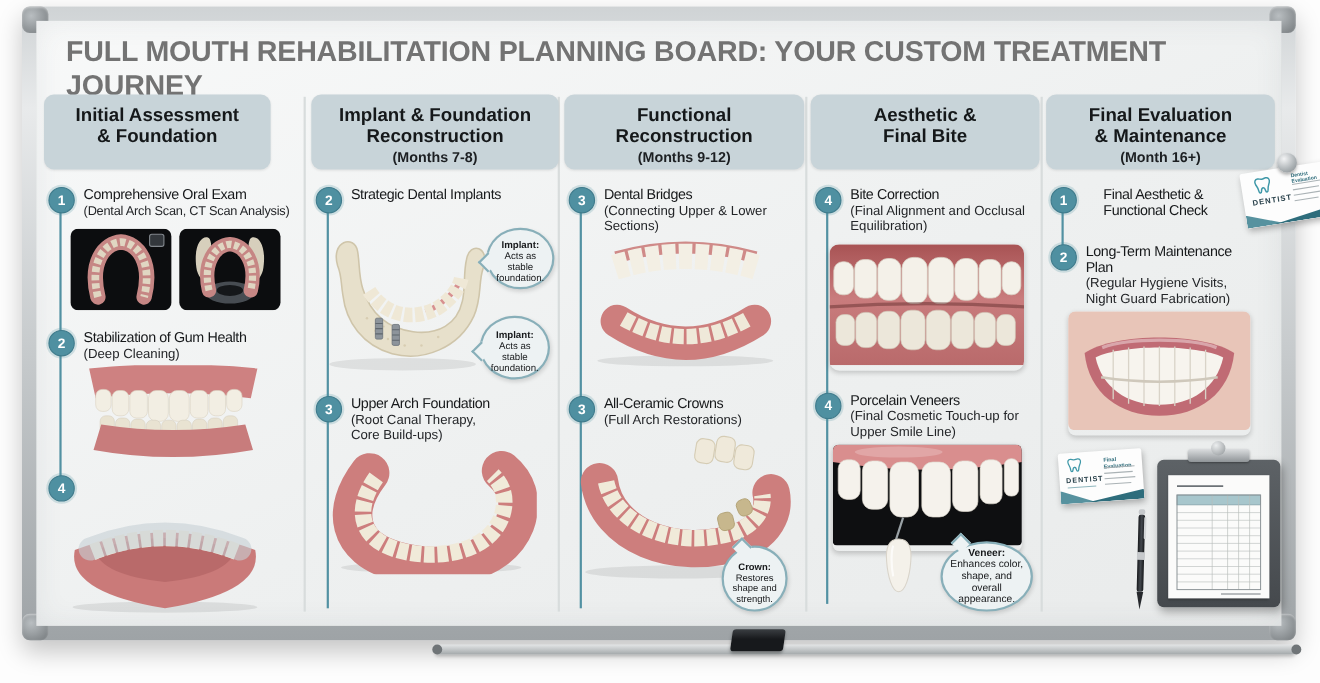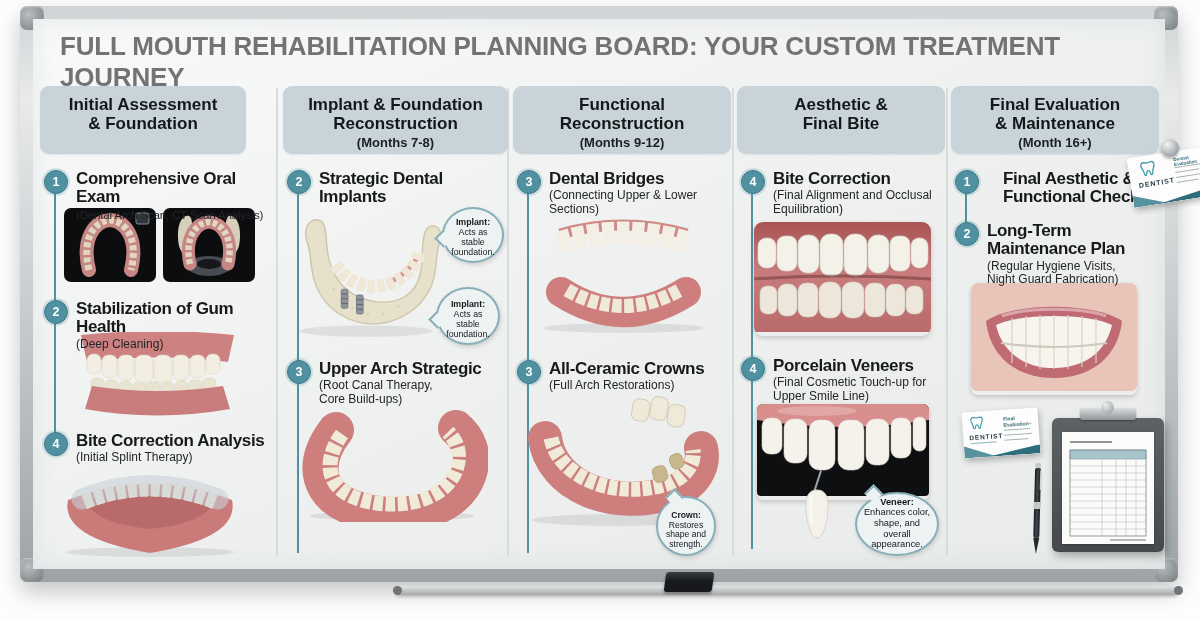--- a/index.html
+++ b/index.html
@@ -22,21 +22,21 @@
          text-align:center;padding-top:9px;box-sizing:border-box;box-shadow:0 1px 2px rgba(0,0,0,.07);}
   .ph-l{font-size:17px;font-weight:800;line-height:1.12;color:#15181a;}
   .ph-m{font-size:13px;font-weight:600;margin-top:2px;color:#1c1f22;}
   
   .tline{position:absolute;width:2px;background:#5291a2;z-index:1;}
   .step{position:absolute;display:flex;gap:8px;align-items:flex-start;z-index:3;}
   .badge{flex:0 0 auto;width:22px;height:22px;border-radius:50%;background:#4f90a1;border:1px solid #3f7b8c;
          color:#fff;font-size:12.5px;font-weight:700;display:flex;align-items:center;justify-content:center;
          box-shadow:0 0 0 2px rgba(79,144,161,.22);}
   .stx{min-width:0;}
-  .stt{font-size:17px;font-weight:700;letter-spacing:-.35px;line-height:1.08;color:#17191b;}
+  .stt{font-size:13px;font-weight:400;letter-spacing:-.35px;line-height:1.08;color:#17191b;}
   .sts{font-size:12px;font-weight:500;line-height:1.13;margin-top:1px;color:#232528;}
   .ill{position:absolute;z-index:2;}
   
   .bubble{position:absolute;z-index:4;background:#edf2f3;border:2px solid #88afb9;border-radius:50%;
           display:flex;flex-direction:column;justify-content:flex-end;text-align:center;
           padding:4px;box-sizing:border-box;box-shadow:1px 2px 4px rgba(0,0,0,.15);}
   .bubble .bl{font-weight:800;}
   .bubble .bt{font-weight:500;}
   .tail{position:absolute;width:11px;height:11px;background:#edf2f3;z-index:-1;
         border-left:2px solid #88afb9;border-bottom:2px solid #88afb9;}
@@ -128,24 +128,20 @@
   </div>
   <div class="step" style="left:44px;top:300px;width:228px;">
     <span class="badge">2</span>
     <div class="stx">
       <div class="stt">Stabilization of Gum Health</div>
       <div class="sts">(Deep Cleaning)</div>
     </div>
   </div>
   <div class="step" style="left:44px;top:432px;width:228px;">
     <span class="badge">4</span>
-    <div class="stx">
-      <div class="stt">Bite Correction Analysis</div>
-      <div class="sts">(Initial Splint Therapy)</div>
-    </div>
   </div>
 
   <div class="ill" style="left:64px;top:208px;">
     <svg width="92" height="74" viewBox="0 0 92 74">
       <rect width="92" height="74" rx="7" fill="#0c0d0f"></rect>
       <path d="M25 62 C17 30 31 13 46 12 C61 13 75 30 67 62" fill="none" stroke="#c68684" stroke-width="14" stroke-linecap="round"></path>
       <path d="M25 62 C17 30 31 13 46 12 C61 13 75 30 67 62" fill="none" stroke="#e0d6c2" stroke-width="7" stroke-dasharray="5 2.6"></path>
       <rect x="72" y="5" width="13" height="11" rx="2" fill="#33373c" stroke="#82878d" stroke-width="1"></rect>
     </svg>
   </div>
@@ -199,21 +195,21 @@
 
   <div class="step" style="left:287px;top:170px;width:218px;">
     <span class="badge">2</span>
     <div class="stx" style="max-width:188px;">
       <div class="stt">Strategic Dental Implants</div>
     </div>
   </div>
   <div class="step" style="left:287px;top:360px;width:218px;">
     <span class="badge">3</span>
     <div class="stx">
-      <div class="stt">Upper Arch Strategic</div>
+      <div class="stt">Upper Arch Foundation</div>
       <div class="sts" style="max-width:135px;">(Root Canal Therapy, Core Build-ups)</div>
     </div>
   </div>
 
   <div class="ill" style="left:286px;top:206px;">
     <svg width="160" height="136" viewBox="0 0 168 136">
       <ellipse cx="84" cy="128" rx="70" ry="6" fill="rgba(0,0,0,.08)"></ellipse>
       <path d="M22 34 C15 10 38 4 41 20 C43 30 42 44 46 56 C54 82 72 94 94 97 C118 100 136 90 141 68 C144 56 142 40 145 28 C148 10 168 16 161 36 C156 50 160 64 152 82 C138 112 104 126 74 118 C46 110 30 88 27 62 C25 50 26 44 22 34 Z" fill="#e7e0cb" stroke="#cfc5aa" stroke-width="1.5"></path>
       <g fill="#d8cdb2">
           <circle cx="58" cy="96" r="1.2"></circle>

